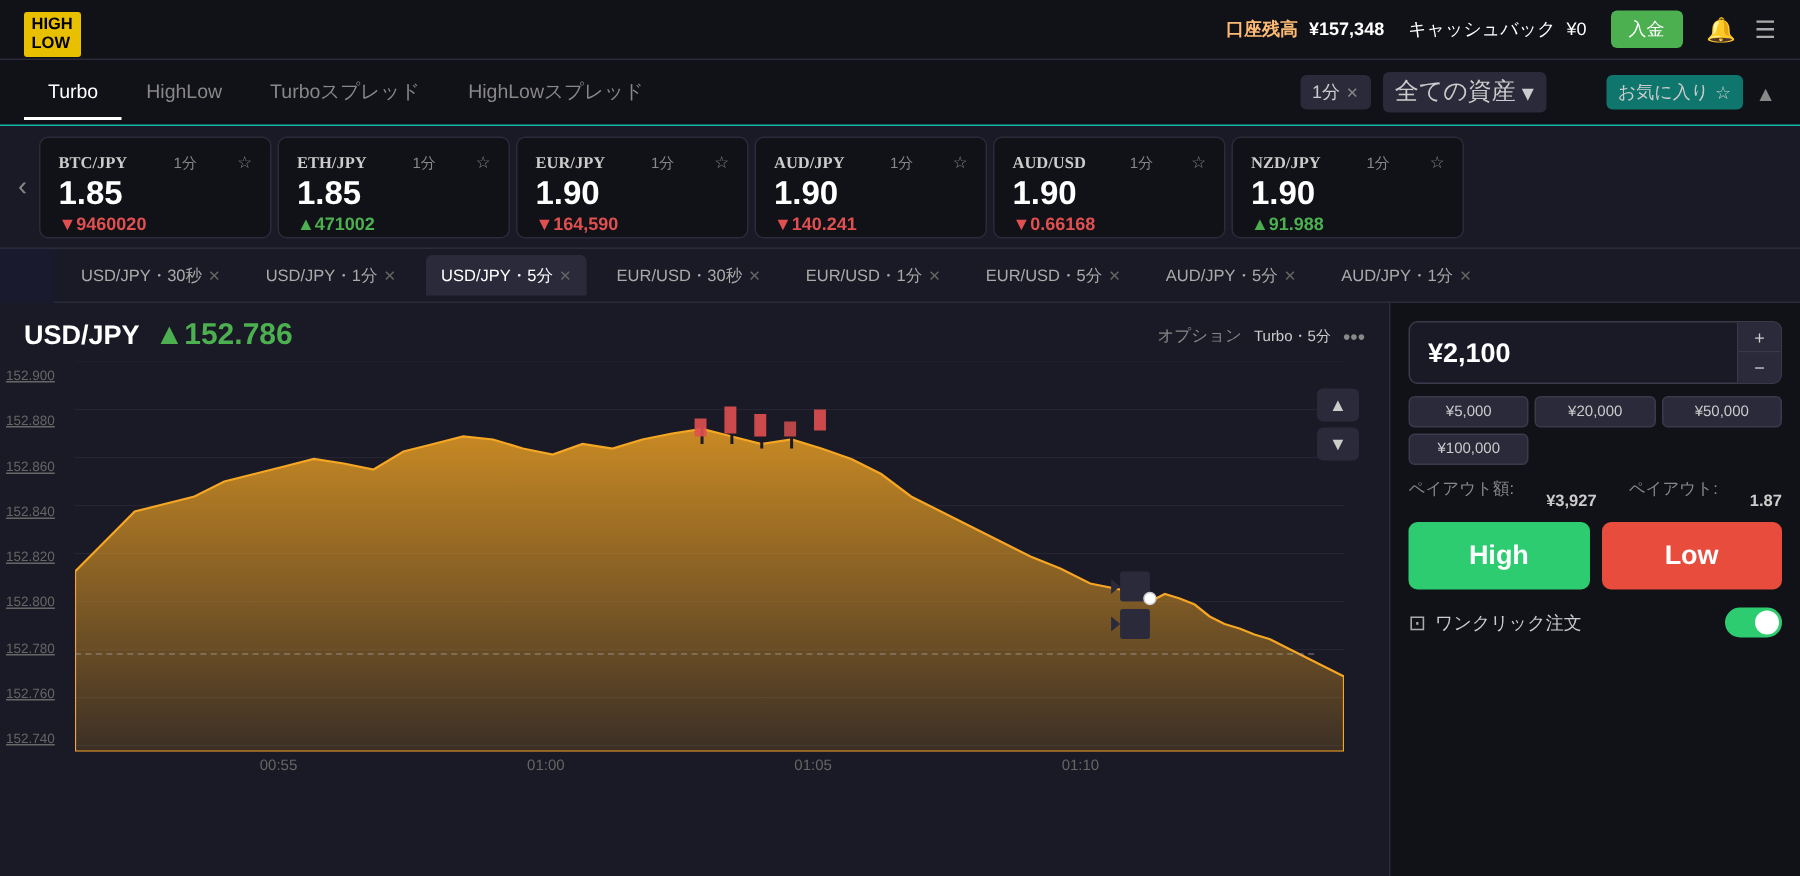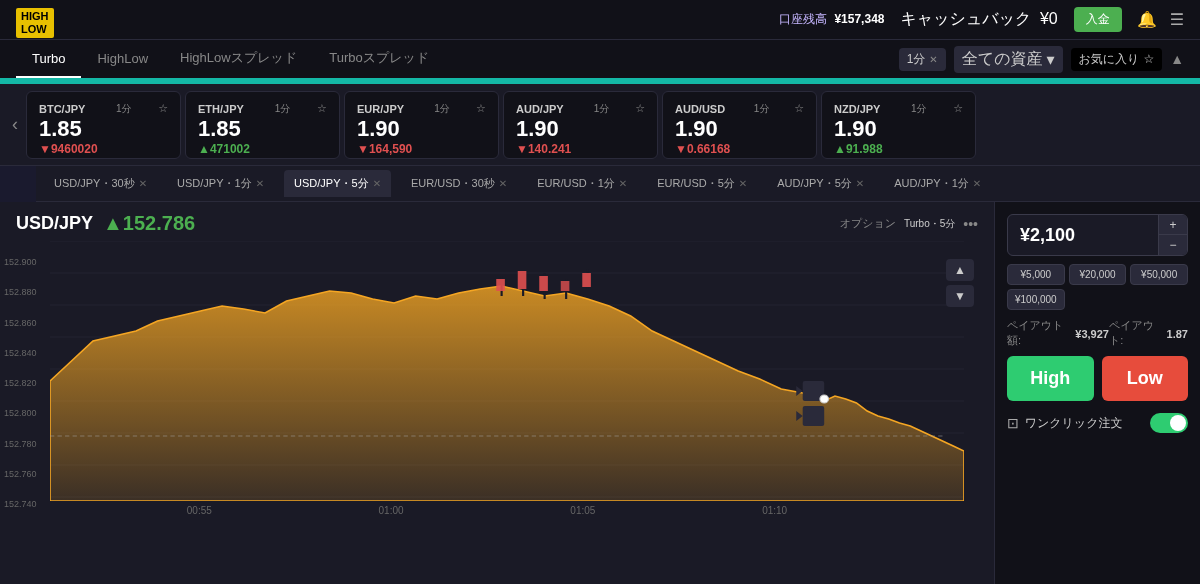--- a/index.html
+++ b/index.html
@@ -35,25 +35,25 @@
       font-size: 11px;
       padding: 2px 5px;
       border-radius: 2px;
       line-height: 1.2;
     }
     .header-balance {
       font-size: 12px;
       color: #ccc;
     }
     .header-balance span {
-      color: #c4b5fd;
-      font-weight: normal;
+      color: #fdba74;
+      font-weight: bold;
     }
     .header-cashback {
-      font-size: 16px;
+      font-size: 12px;
       color: #ccc;
     }
     .header-cashback span {
       color: #fff;
     }
     .btn-deposit {
       background: #4CAF50;
       color: #fff;
       border: none;
       border-radius: 4px;
@@ -73,21 +73,21 @@
     }
 
     
     .nav-tabs {
       background: #111118;
       height: 44px;
       display: flex;
       align-items: center;
       padding: 0 16px;
       gap: 0;
-      border-bottom: 6px solid #14b8a6;
+      border-bottom: 1px solid #14b8a6;
       text-align: right;
     }
     .nav-tab {
       padding: 10px 16px;
       font-size: 13px;
       color: #888;
       cursor: pointer;
       border-bottom: 2px solid transparent;
     }
     .nav-tab.active {
@@ -120,29 +120,30 @@
       border-radius: 4px;
       padding: 3px 8px;
       font-size: 16px;
       color: #ccc;
       display: flex;
       align-items: center;
       gap: 4px;
       cursor: pointer;
     }
     .fav-badge {
-      background: #000000;
+      background: #0f766e;
       border-radius: 4px;
       padding: 3px 8px;
       font-size: 12px;
       color: #ccc;
       display: flex;
       align-items: center;
       gap: 4px;
       cursor: pointer;
+      margin-left: 32px;
     }
     .collapse-btn {
       color: #888;
       cursor: pointer;
       font-size: 14px;
     }
 
     
     .asset-cards {
       background: #1a1a26;
@@ -174,20 +175,21 @@
     }
     .asset-card-header {
       display: flex;
       align-items: center;
       justify-content: space-between;
     }
     .asset-name {
       font-size: 11px;
       color: #ccc;
       font-weight: bold;
+      font-family: Liberation Serif, serif;
     }
     .asset-time {
       font-size: 10px;
       color: #888;
       margin-left: 4px;
     }
     .asset-star {
       color: #888;
       font-size: 11px;
     }
@@ -323,21 +325,21 @@
     .chart-time-axis {
       display: flex;
       justify-content: space-between;
       padding: 4px 40px 0 20px;
       font-size: 10px;
       color: #666;
     }
 
     
     .trading-panel {
-      width: 206px;
+      width: 274px;
       background: #111118;
       border-left: 1px solid #2a2a3a;
       padding: 12px;
       display: flex;
       flex-direction: column;
       gap: 8px;
     }
     .amount-row {
       display: flex;
       align-items: center;
@@ -455,29 +457,30 @@
       border-radius: 50%;
       position: absolute;
       top: 2px;
       right: 2px;
     }
 
     
     .price-axis {
       position: absolute;
       left: 0;
-      top: 12px;
+      top: 0;
       width: 50px;
       height: 260px;
       display: flex;
       flex-direction: column;
       justify-content: space-between;
       padding: 4px 4px;
       font-size: 9px;
       color: #666;
+      text-decoration: underline;
     }
   </style>
 </head>
 <body>
 
 <div class="header">
   <div class="header-logo">
     <div class="logo-box">HIGH<br>LOW</div>
   </div>
   <span class="header-balance">
@@ -491,22 +494,22 @@
   <button class="btn-deposit">入金</button>
   <div class="header-icons">
     <span class="header-icon">🔔</span>
     <span class="header-icon">☰</span>
   </div>
 </div>
 
 <div class="nav-tabs">
   <div class="nav-tab active">Turbo</div>
   <div class="nav-tab">HighLow</div>
+  <div class="nav-tab">Turboスプレッド</div>
   <div class="nav-tab">HighLowスプレッド</div>
-  <div class="nav-tab">Turboスプレッド</div>
   <div class="nav-right">
     <div class="time-badge">
       <span>1分</span>
       <span class="x-btn">✕</span>
     </div>
     <div class="asset-badge">
       <span>全ての資産</span>
       <span>▾</span>
     </div>
     <div class="fav-badge">

